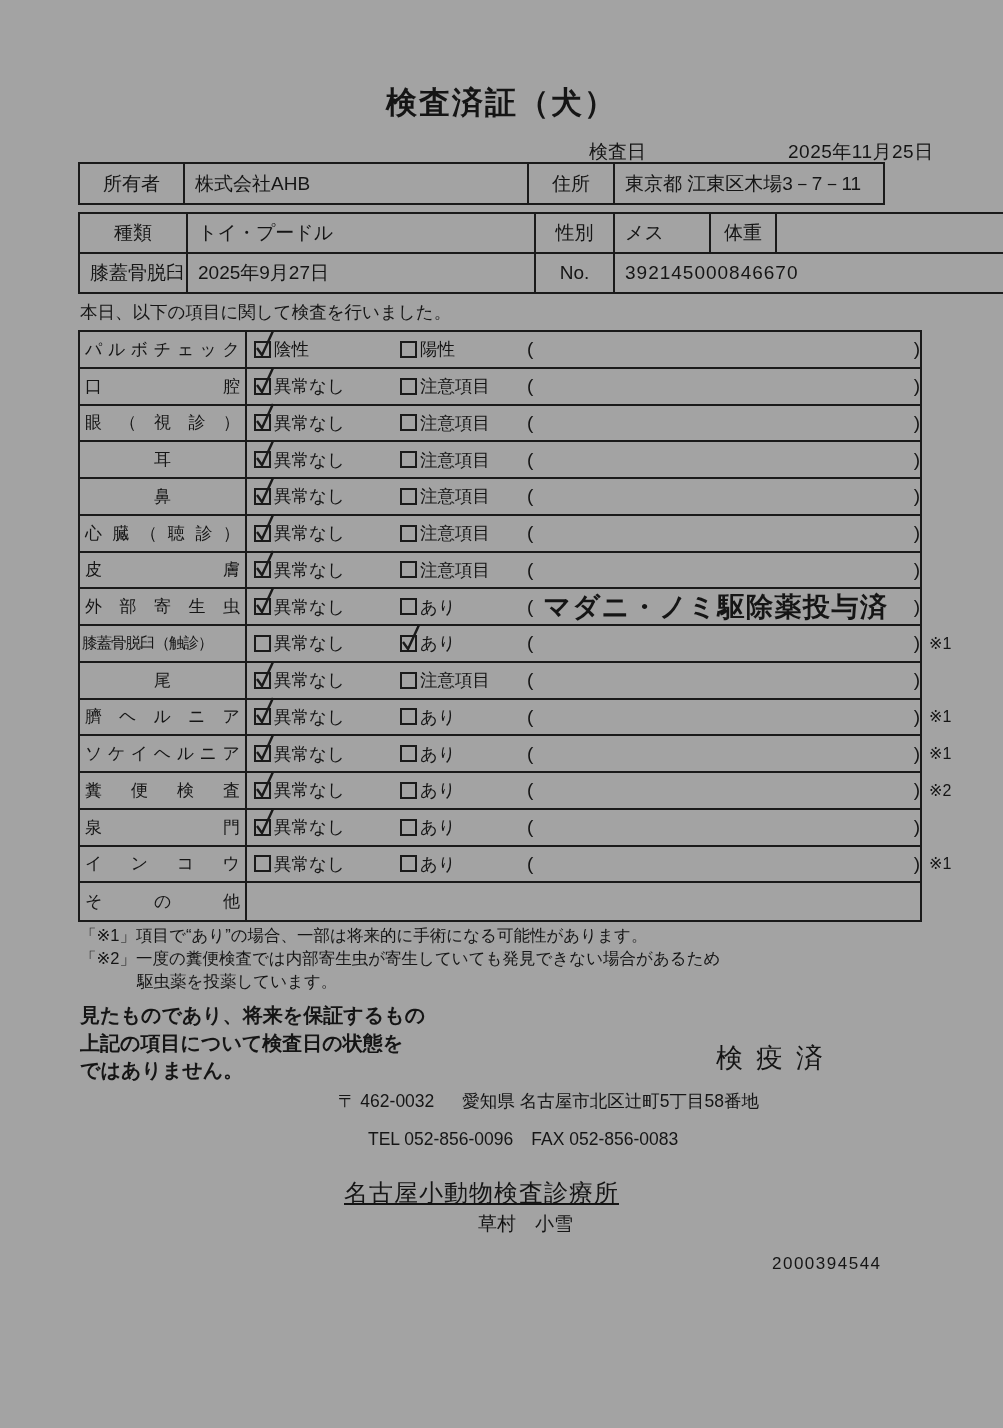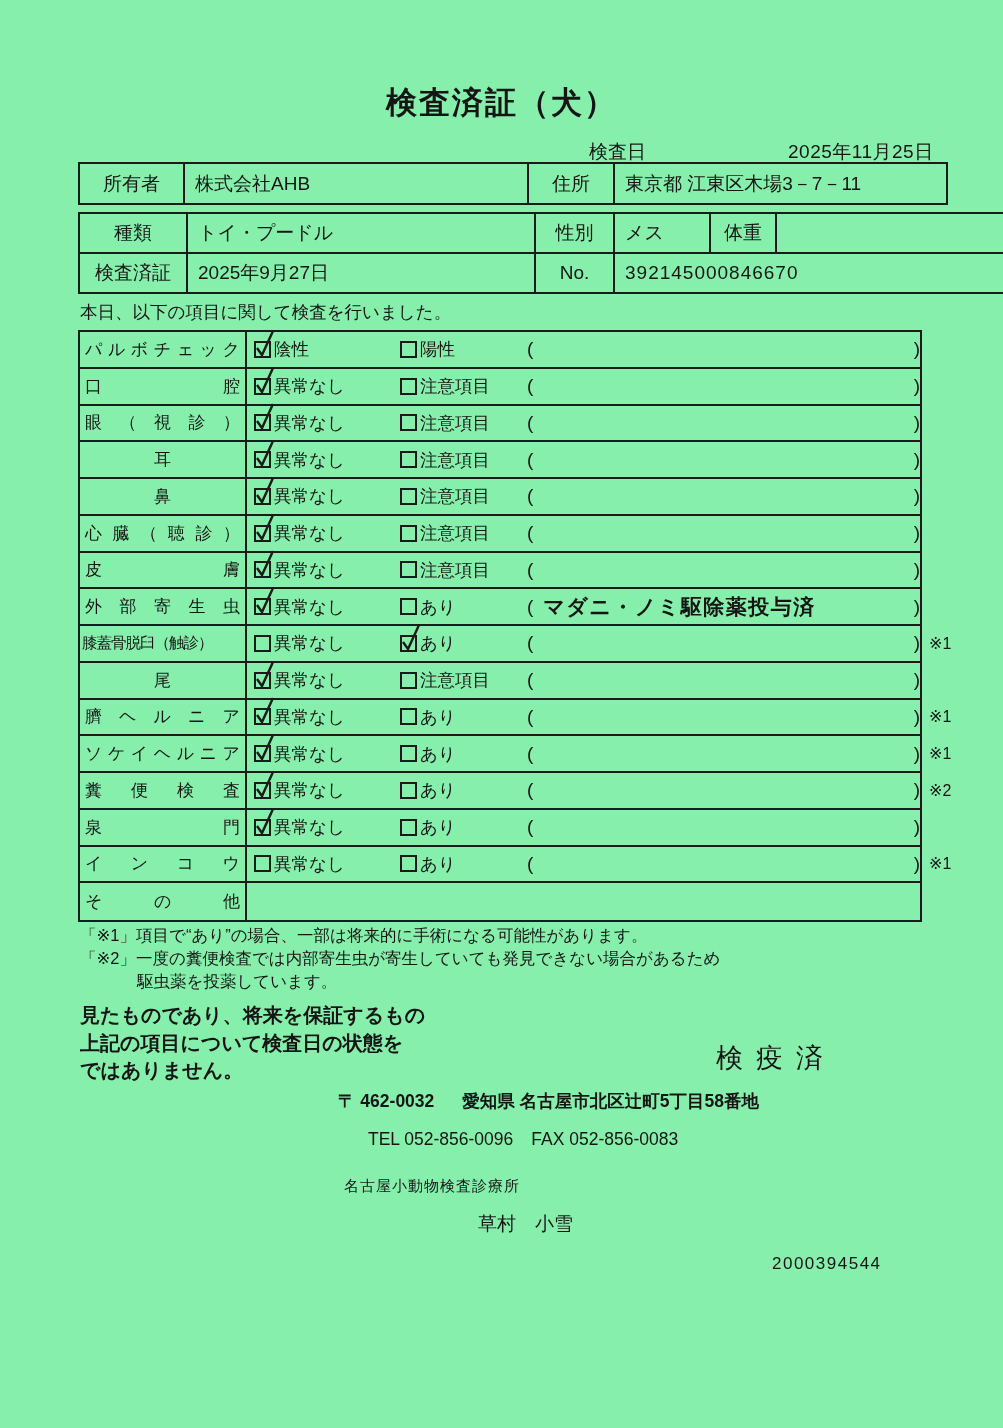--- a/index.html
+++ b/index.html
@@ -1,37 +1,37 @@
 <!DOCTYPE html>
 <html><head>
 <meta charset="utf-8">
 <style>
   * { margin:0; padding:0; box-sizing:border-box; }
   html,body { background:#e8e8e8; }
   body { font-family:"Liberation Sans","DejaVu Sans",sans-serif; color:#151515; }
   .page {
-    position:relative; width:1003px; height:1428px; background:#86efac;
+    position:relative; width:1003px; height:1428px; background:#a3a3a3;
     overflow:hidden; margin:0 auto;
   }
 
   
   .title {
     position:absolute; top:82px; left:0; right:0; text-align:center;
     font-size:31px; font-weight:700; letter-spacing:2px;
   }
   .date-row { position:absolute; top:139px; left:0; width:100%; font-size:19px; }
   .date-label { position:absolute; left:589px; }
   .date-value { position:absolute; left:788px; letter-spacing:0.5px; }
 
   
   table.tbl { position:absolute; border-collapse:collapse; table-layout:fixed; }
   table.tbl td { border:2px solid #1a1a1a; font-size:19px; padding:0 10px; overflow:hidden; white-space:nowrap; }
   td.c-center { text-align:center; padding:0 2px; }
 
-  .owner-tbl { top:162px; left:78px; width:870px; }
+  .owner-tbl { top:162px; left:78px; width:807px; }
   .owner-tbl tr { height:41px; }
 
   .info-tbl { top:212px; left:78px; width:996px; }
   .info-tbl tr { height:40px; }
   .weight-cell { text-align:right; padding-right:12px !important; }
   .weight-unit { font-size:15px; margin-left:9px; }
   .no-cell { font-size:17px; }
   .no-value { font-size:21px; letter-spacing:1px; }
 
   .intro { position:absolute; top:300px; left:80px; font-size:17.5px; }
@@ -57,39 +57,39 @@
   .cl-opt { display:flex; align-items:center; flex:none; }
   .cl-opt.opt1 { width:146px; }
   .cl-opt.opt2 { width:127px; }
   .cb {
     position:relative; width:13px; height:13px; border:2px solid #1a1a1a;
     display:inline-block; flex:none; margin-right:3px; box-sizing:content-box;
   }
   .tick { position:absolute; left:-4px; top:-15px; width:24px; height:31px; overflow:visible; }
   .tick path { stroke:#1a1a1a; stroke-width:2.4; fill:none; }
   .paren { font-size:19px; flex:none; }
-  .note { flex:1; font-size:21px; font-weight:700; letter-spacing:1.5px; padding-left:10px; white-space:nowrap; overflow:hidden; }
+  .note { flex:1; font-size:27px; font-weight:700; letter-spacing:1.5px; padding-left:10px; white-space:nowrap; overflow:hidden; }
   .cl-mark {
     position:absolute; left:calc(100% + 9px); top:0; bottom:0;
     display:flex; align-items:center; font-size:16px; white-space:nowrap;
   }
 
   
   .footnotes { position:absolute; top:924px; left:80px; font-size:16.5px; line-height:23px; }
   .fn-line.indent { padding-left:57px; }
   .statement { position:absolute; top:1002px; left:80px; font-size:20px; font-weight:700; line-height:27.5px; }
 
   .stamp { position:absolute; top:1040px; left:716px; font-size:27px; letter-spacing:13px; white-space:nowrap; }
 
   
-  .addr-line { position:absolute; top:1089px; left:338px; font-size:17.5px; white-space:nowrap;font-weight:bold; }
+  .addr-line { position:absolute; top:1089px; left:338px; font-size:17.5px; white-space:nowrap; }
   .addr-line .postal { margin-right:28px; }
   .tel-line { position:absolute; top:1129px; left:368px; font-size:17.5px; white-space:nowrap; }
   .tel-line .tel { margin-right:18px; }
-  .clinic-name { position:absolute; top:1177px; left:344px; font-size:15px; letter-spacing:1px; }
+  .clinic-name { position:absolute; top:1177px; left:344px; font-size:24px; letter-spacing:1px;text-decoration:underline; }
   .vet-name { position:absolute; top:1211px; left:478px; font-size:19px; }
   .serial { position:absolute; top:1254px; left:772px; font-size:17px; letter-spacing:1.5px; }
 </style>
 </head>
 <body>
 
 <div class="page">
 
   <h1 class="title">検査済証（犬）</h1>
 
@@ -127,21 +127,21 @@
     <tbody>
         <tr>
       <td class="c-center">種類</td>
       <td>トイ・プードル</td>
       <td class="c-center">性別</td>
       <td>メス</td>
       <td class="c-center">体重</td>
       <td class="weight-cell"><span>674</span><span class="weight-unit">g</span></td>
     </tr>
     <tr>
-      <td class="c-center">検査済証</td>
+      <td class="c-center">膝蓋骨脱臼</td>
       <td>2025年9月27日</td>
       <td class="c-center no-cell">No.</td>
       <td colspan="3" class="no-value">392145000846670</td>
     </tr>
   </tbody>
     </table>
 
   <p class="intro">本日、以下の項目に関して検査を行いました。</p>
 
   <div class="checklist" id="checklist">

